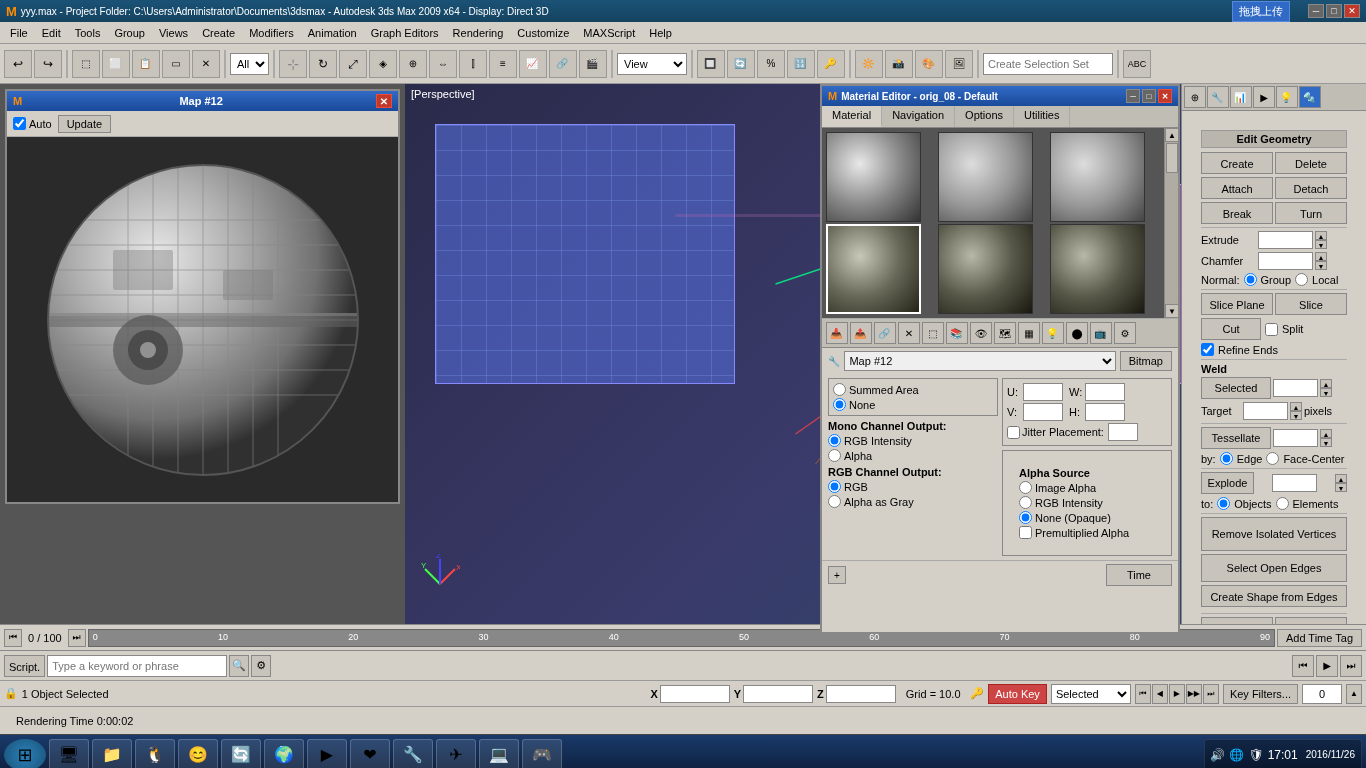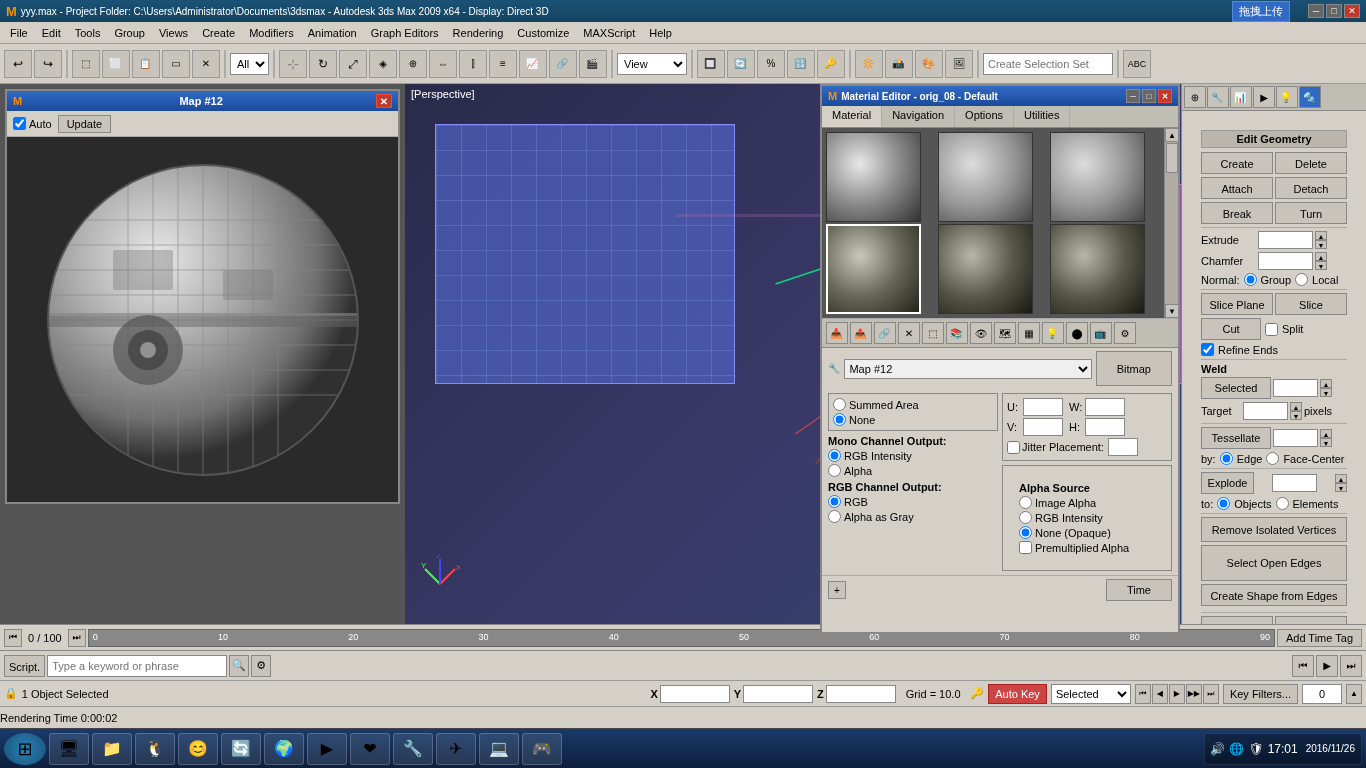--- a/index.html
+++ b/index.html
@@ -338,21 +338,21 @@
       <div class="mat-tb-btn" style="width:22px;height:22px;background:#c8c4bc;border:1px solid #888;font-size:10px;display:flex;align-items:center;justify-content:center;cursor:pointer;">⬤</div>
       <div class="mat-tb-btn" style="width:22px;height:22px;background:#c8c4bc;border:1px solid #888;font-size:10px;display:flex;align-items:center;justify-content:center;cursor:pointer;">📺</div>
       <div class="mat-tb-btn" style="width:22px;height:22px;background:#c8c4bc;border:1px solid #888;font-size:10px;display:flex;align-items:center;justify-content:center;cursor:pointer;">⚙</div>
     </div>
 
     <div class="mat-name-row" style="display:flex;align-items:center;padding:3px 6px;gap:4px;background:#d4d0c8;">
       <span style="font-size:10px;">🔧</span>
       <select style="flex:1;height:20px;font-size:11px;border:1px solid #888;">
         <option>Map #12</option>
       </select>
-      <button class="mat-name-btn" style="height:35px;padding:0 20px;font-size:11px;background:#c8c4bc;border:1px solid #888;cursor:pointer;">Bitmap</button>
+      <button class="mat-name-btn" style="height:20px;padding:0 8px;font-size:11px;background:#c8c4bc;border:1px solid #888;cursor:pointer;">Bitmap</button>
     </div>
 
     <div style="padding:4px 6px;background:#d4d0c8;display:flex;gap:4px;">
 
       <div style="flex:1;">
 
         <div style="border:1px solid #888;padding:4px;margin-bottom:4px;">
           <div style="display:flex;align-items:center;gap:3px;margin-bottom:2px;">
             <input type="radio" name="filtering" style="">
             <span>Summed Area</span>
@@ -574,23 +574,23 @@
         <span>to:</span>
         <input type="radio" name="explodeTo" checked="" style="">
         <span>Objects</span>
         <input type="radio" name="explodeTo" style="">
         <span>Elements</span>
       </div>
 
       <div style="height:1px;background:#aaa;margin:3px 0;"></div>
 
       
-      <button class="geo-btn-full" style="width:100%;height:25px;background:#c8c4bc;border:1px solid #888;font-size:11px;cursor:pointer;text-align:center;margin-bottom:3px;">Remove Isolated Vertices</button>
-      
-      <button class="geo-btn-full" style="width:100%;height:36px;background:#c8c4bc;border:1px solid #888;font-size:11px;cursor:pointer;text-align:center;margin-bottom:3px;">Select Open Edges</button>
+      <button class="geo-btn-full" style="width:100%;height:34px;background:#c8c4bc;border:1px solid #888;font-size:11px;cursor:pointer;text-align:center;margin-bottom:3px;">Remove Isolated Vertices</button>
+      
+      <button class="geo-btn-full" style="width:100%;height:28px;background:#c8c4bc;border:1px solid #888;font-size:11px;cursor:pointer;text-align:center;margin-bottom:3px;">Select Open Edges</button>
       
       <button class="geo-btn-full" style="width:100%;height:22px;background:#c8c4bc;border:1px solid #888;font-size:11px;cursor:pointer;text-align:center;margin-bottom:3px;">Create Shape from Edges</button>
 
       <div style="height:1px;background:#aaa;margin:3px 0;"></div>
 
       
       <div class="btn-row" style="display:flex;gap:2px;margin-bottom:3px;">
         <button class="geo-btn" style="flex:1;height:22px;background:#c8c4bc;border:1px solid #888;font-size:11px;cursor:pointer;">View Align</button>
         <button class="geo-btn" style="flex:1;height:22px;background:#c8c4bc;border:1px solid #888;font-size:11px;cursor:pointer;">Grid Align</button>
       </div>
@@ -670,21 +670,21 @@
     <div style="width:16px;height:20px;background:#c8c4bc;border:1px solid #888;font-size:8px;display:flex;align-items:center;justify-content:center;cursor:pointer;">◀</div>
     <div style="width:16px;height:20px;background:#c8c4bc;border:1px solid #888;font-size:8px;display:flex;align-items:center;justify-content:center;cursor:pointer;">▶</div>
     <div style="width:16px;height:20px;background:#c8c4bc;border:1px solid #888;font-size:8px;display:flex;align-items:center;justify-content:center;cursor:pointer;">▶▶</div>
     <div style="width:16px;height:20px;background:#c8c4bc;border:1px solid #888;font-size:8px;display:flex;align-items:center;justify-content:center;cursor:pointer;">⏭</div>
   </div>
   <button style="height:20px;padding:0 6px;font-size:11px;background:#c8c4bc;border:1px solid #888;cursor:pointer;">Key Filters...</button>
   <input type="text" style="width: 40px; height: 20px; border: 1px solid rgb(136, 136, 136); font-size: 11px; background: rgb(255, 255, 255); text-align: center;" value="0">
   <div style="width:16px;height:20px;background:#c8c4bc;border:1px solid #888;font-size:8px;display:flex;align-items:center;justify-content:center;cursor:pointer;">▲</div>
 </div>
 
-<div style="height:22px;background:#d4d0c8;border-top:1px solid #999;display:flex;align-items:center;padding:0 0;gap:8px;">
+<div style="height:28px;background:#d4d0c8;border-top:1px solid #999;display:flex;align-items:center;padding:0 16px;gap:8px;">
   <span style="font-size:11px;">Rendering Time  0:00:02</span>
 </div>
 
 <div id="taskbar" style="height:40px;background:linear-gradient(to bottom,#1a3a6a,#0d1f3c);display:flex;align-items:center;padding:0 4px;gap:3px;border-top:1px solid #444;">
   <div style="width:42px;height:32px;background:radial-gradient(circle,#2980b9,#1a5276);border-radius:50%;display:flex;align-items:center;justify-content:center;cursor:pointer;font-size:18px;">⊞</div>
   <div style="height:32px;min-width:40px;padding:0 4px;background:rgba(255,255,255,0.1);border:1px solid rgba(255,255,255,0.2);border-radius:3px;display:flex;align-items:center;justify-content:center;cursor:pointer;font-size:16px;">🖥</div>
   <div style="height:32px;min-width:40px;padding:0 4px;background:rgba(255,255,255,0.1);border:1px solid rgba(255,255,255,0.2);border-radius:3px;display:flex;align-items:center;justify-content:center;cursor:pointer;font-size:16px;">📁</div>
   <div style="height:32px;min-width:40px;padding:0 4px;background:rgba(255,255,255,0.1);border:1px solid rgba(255,255,255,0.2);border-radius:3px;display:flex;align-items:center;justify-content:center;cursor:pointer;font-size:16px;">🐧</div>
   <div style="height:32px;min-width:40px;padding:0 4px;background:rgba(255,255,255,0.1);border:1px solid rgba(255,255,255,0.2);border-radius:3px;display:flex;align-items:center;justify-content:center;cursor:pointer;font-size:16px;">😊</div>
   <div style="height:32px;min-width:40px;padding:0 4px;background:rgba(255,255,255,0.1);border:1px solid rgba(255,255,255,0.2);border-radius:3px;display:flex;align-items:center;justify-content:center;cursor:pointer;font-size:16px;">🔄</div>

